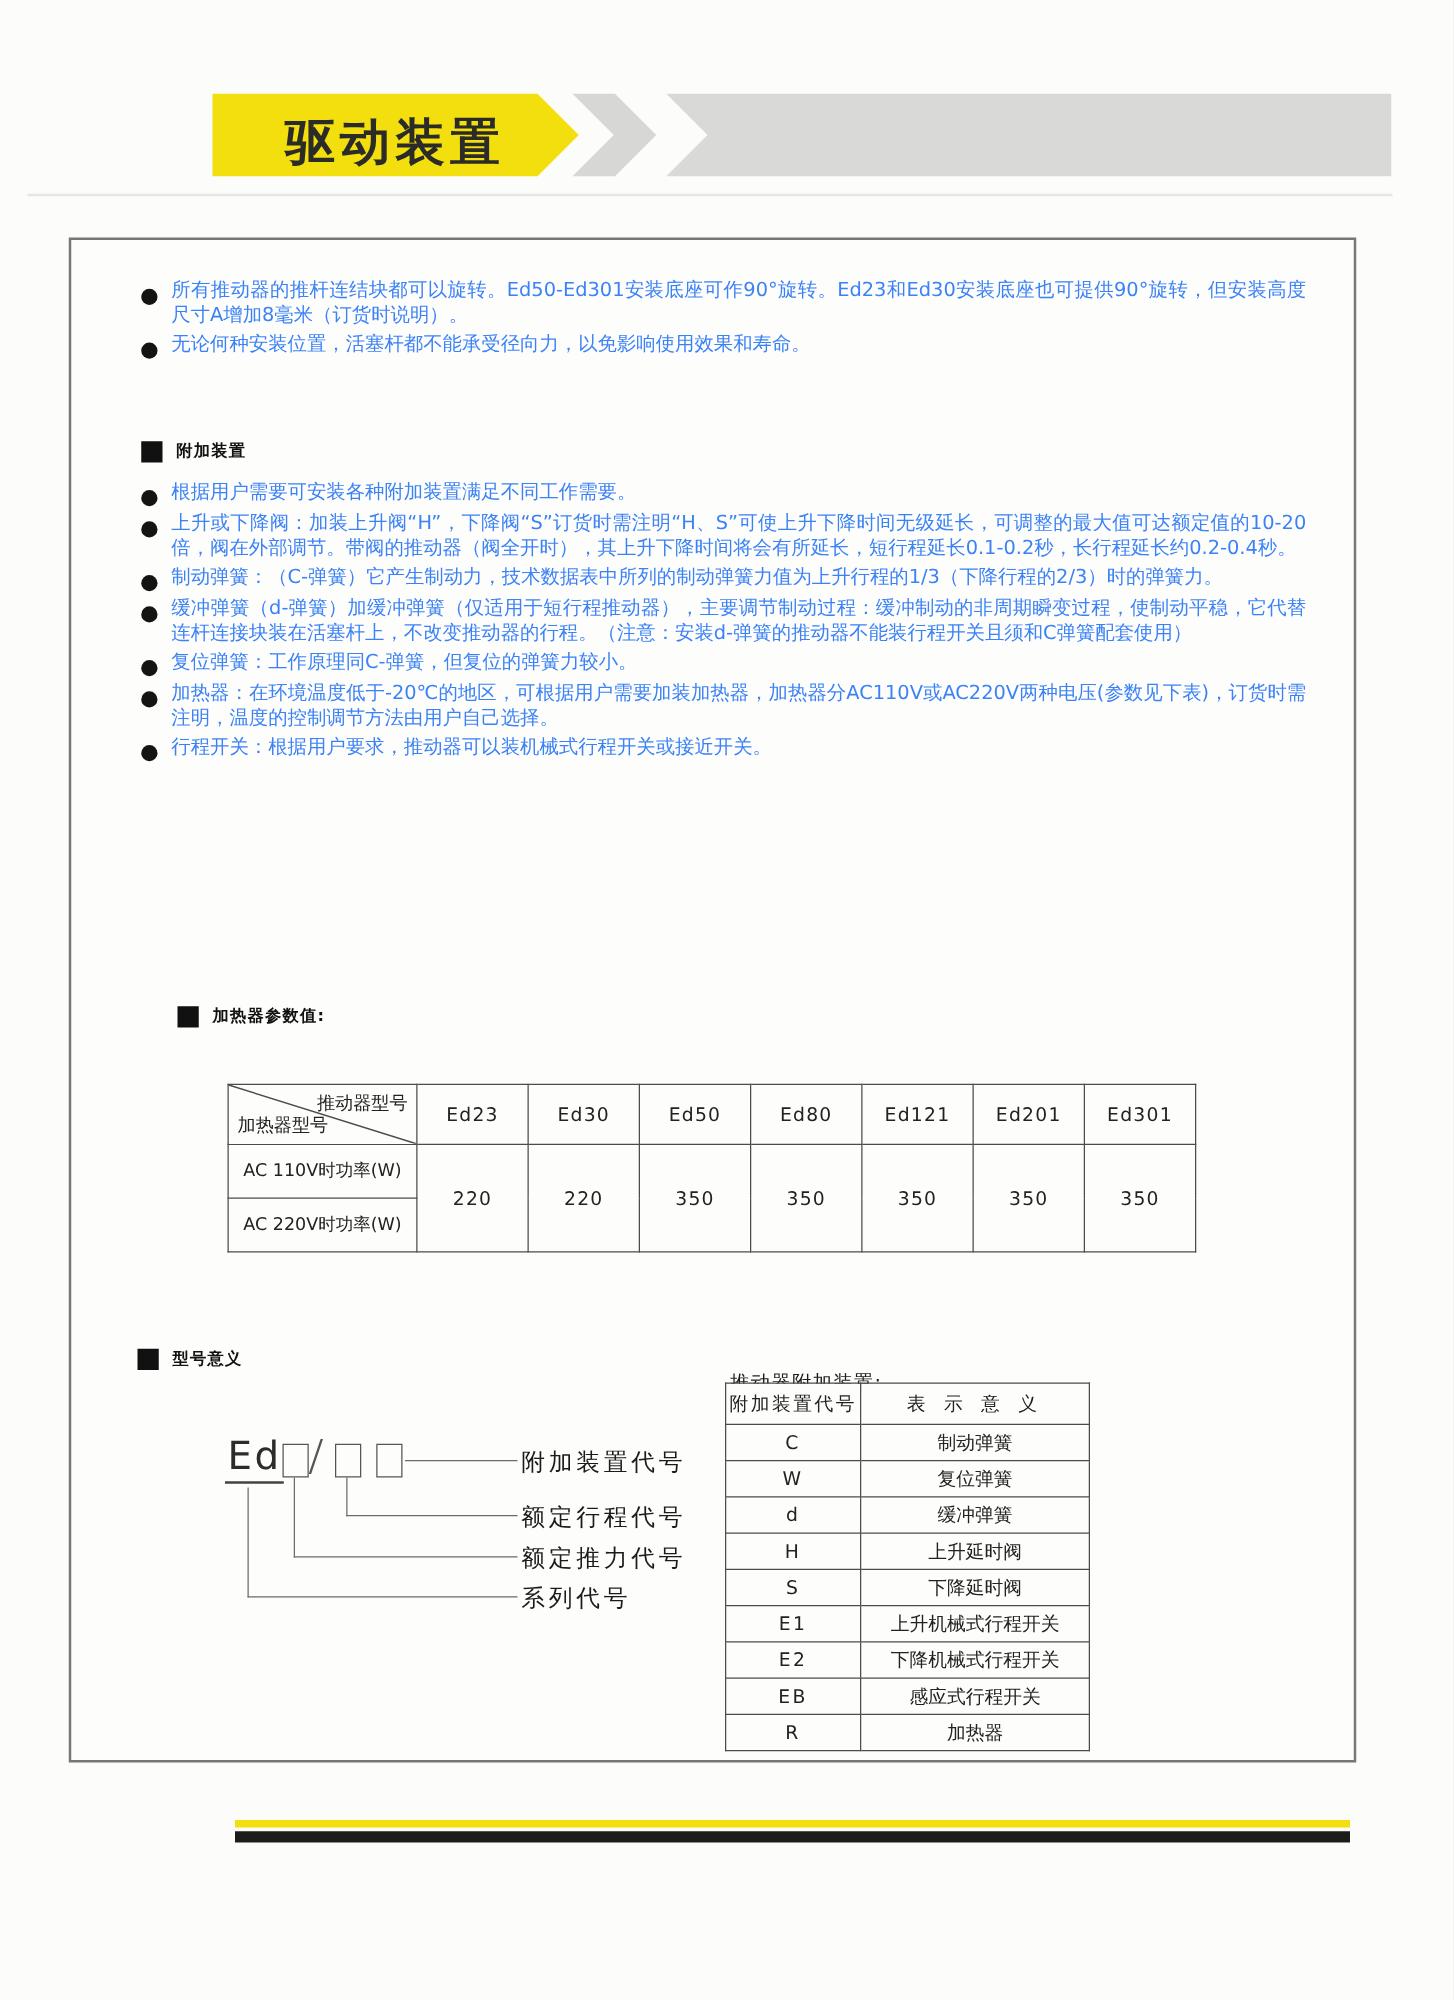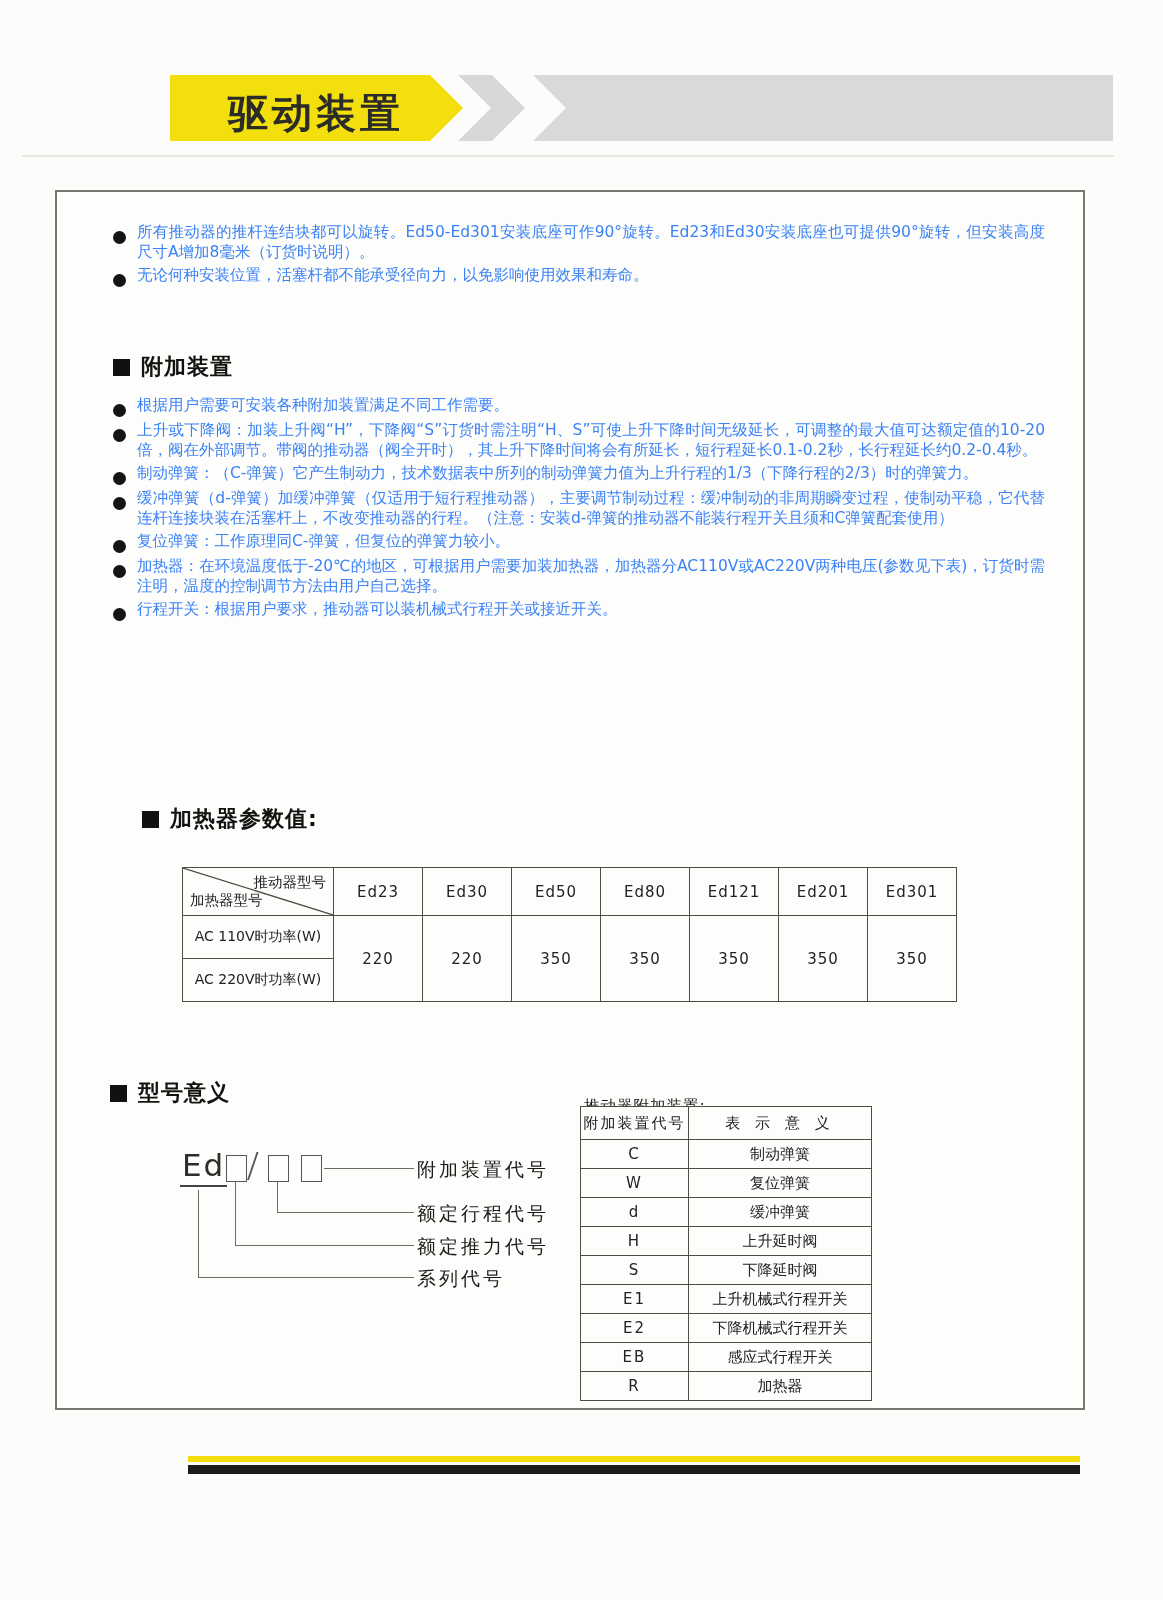--- a/index.html
+++ b/index.html
@@ -27,21 +27,21 @@
   ul.bullets{list-style:none;margin:0;padding:0;}
   ul.bullets li{display:flex;margin:0 0 3px 0;}
   .dot{width:24px;flex:0 0 24px;}
   .dot::before{content:"";display:block;width:13px;height:13px;border-radius:50%;background:#141412;margin-top:9px;}
   .btext{flex:1;font-size:15.5px;line-height:20px;text-align:justify;color:#3b82f6;}
   .intro{position:absolute;left:56px;top:30px;width:932px;}
   .addons{position:absolute;left:56px;top:160px;width:932px;}
   
   .sec-header{display:flex;align-items:center;margin-bottom:13px;}
   .sec-sq{width:17px;height:17px;background:#111;margin-right:11px;flex:0 0 17px;}
-  .sec-title{font-size:22px;font-weight:bold;letter-spacing:1px;color:#121210;}
+  .sec-title{font-size:13px;font-weight:bold;letter-spacing:1px;color:#121210;}
   .heater-header{position:absolute;left:53px;top:612px;padding-left:32px;}
   .model-header{position:absolute;left:53px;top:886px;}
   
   .t1{
     position:absolute;left:125px;top:675px;border-collapse:collapse;table-layout:fixed;
     font-size:15px;color:#222;
   }
   .t1 td,.t1 th{border:1.4px solid #4c4c48;text-align:center;vertical-align:middle;font-weight:normal;padding:0;background:#fdfdfb;}
   .t1 .corner{position:relative;width:150px;height:47px;}
   .t1 .corner .diag{position:absolute;left:0;top:0;width:100%;height:100%;}

